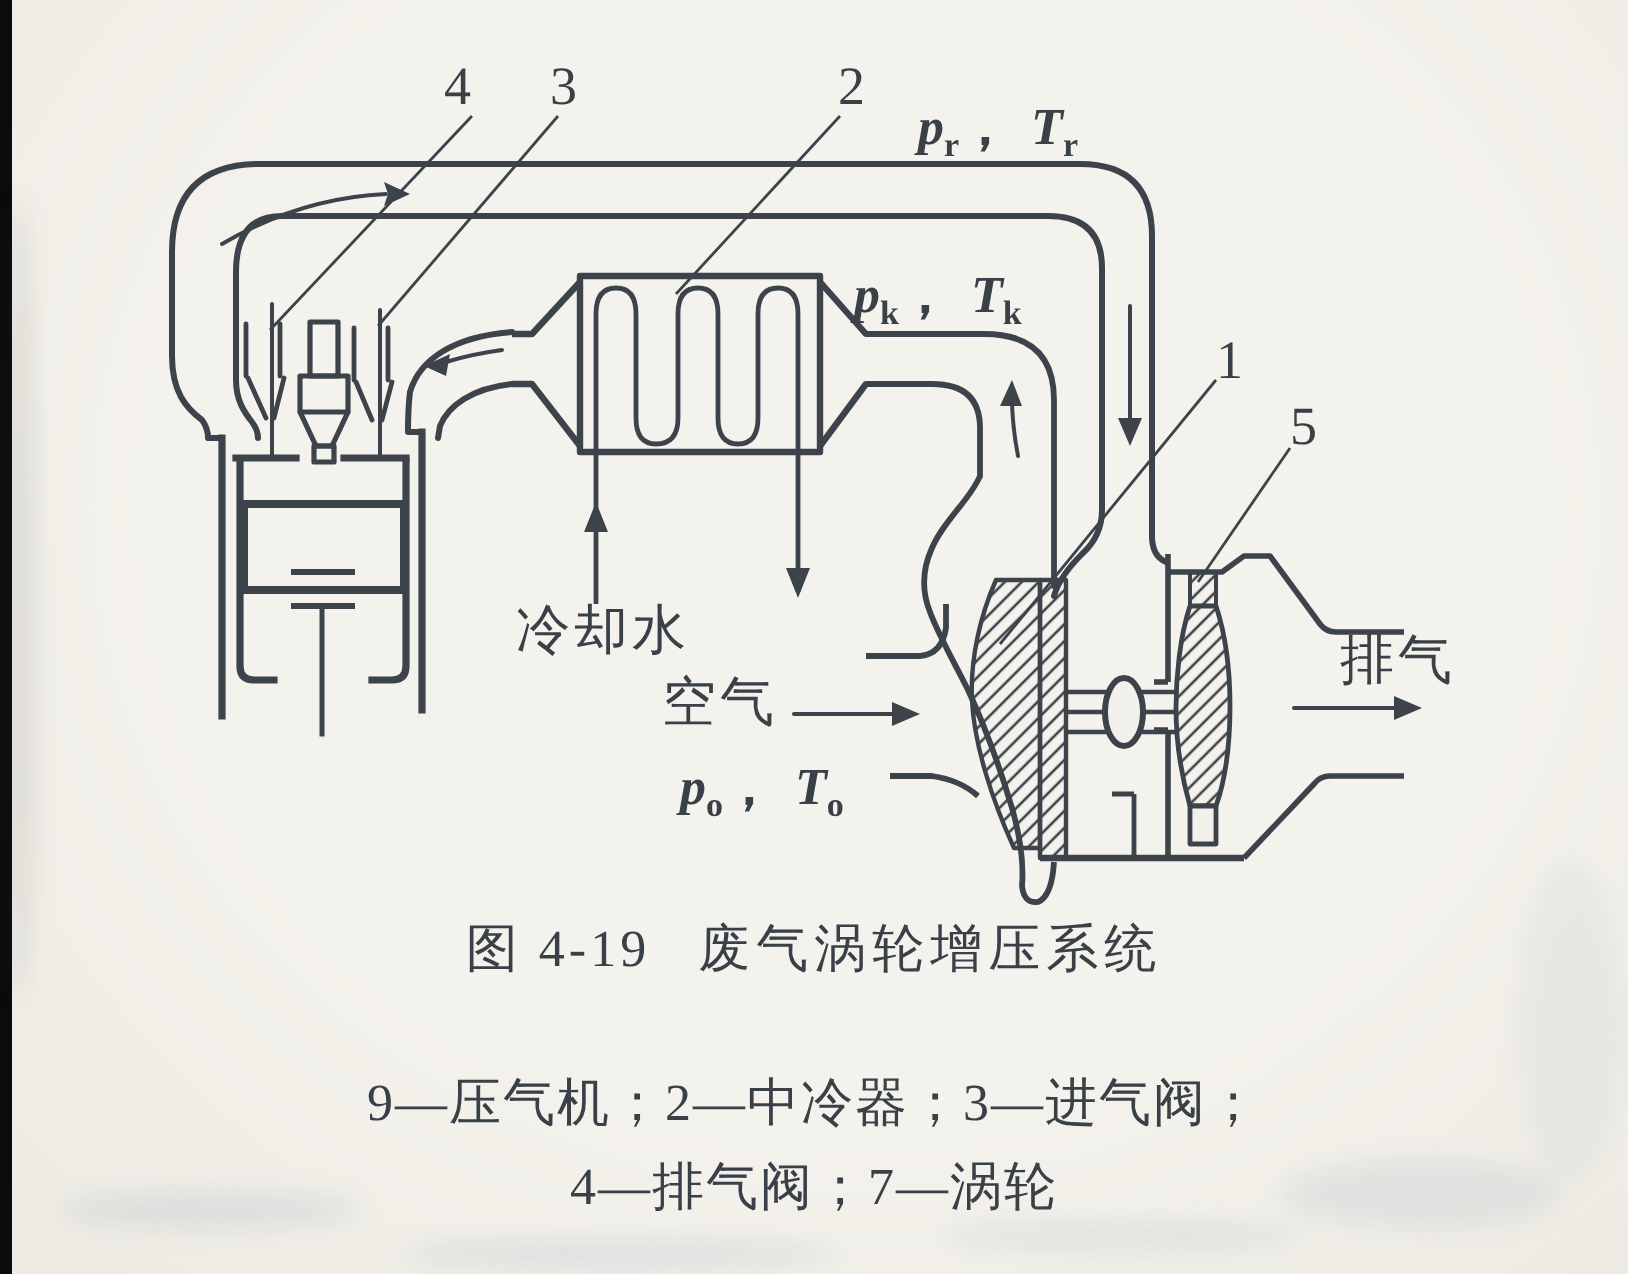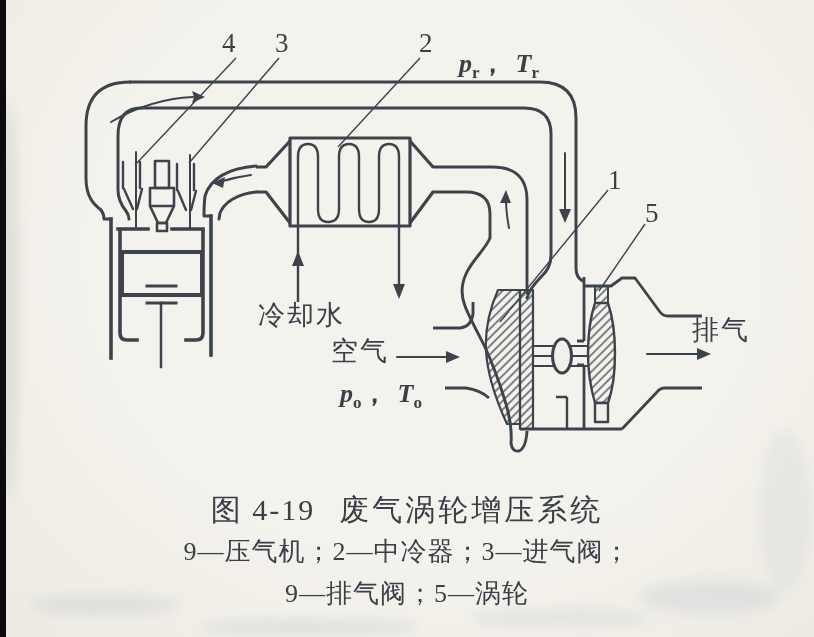--- a/index.html
+++ b/index.html
@@ -13,21 +13,21 @@
   .smudge{position:absolute;border-radius:50%;filter:blur(6px);pointer-events:none;}
   svg{position:absolute;left:0;top:0;}
   .lbl{position:absolute;white-space:nowrap;line-height:1.05;}
   .cn{font-size:27px;letter-spacing:2px;}
   .math{font-size:26px;font-weight:bold;}
   .math .it{font-style:italic;}
   .math sub{font-size:17px;font-style:normal;line-height:0;}
   .math .sep{margin-right:10px;}
   .callout{font-size:27px;}
   .caption{position:absolute;left:0;right:0;text-align:center;}
-  .cap1{top:490px;font-size:30px;letter-spacing:3px;}
+  .cap1{top:457px;font-size:26px;letter-spacing:3px;}
   .cap1 .pfx{margin-right:24px;letter-spacing:2px;}
   .cap23{font-size:26px;letter-spacing:1px;}
 </style>
 </head>
 <body>
 
 <div class="page">
 
   <svg width="814" height="637" viewBox="0 0 814 637">
     <defs>
@@ -155,33 +155,36 @@
 
   <div class="lbl callout" style="left:222px;top:29px">4</div>
   <div class="lbl callout" style="left:275px;top:29px">3</div>
   <div class="lbl callout" style="left:419px;top:29px">2</div>
   <div class="lbl callout" style="left:608px;top:166px">1</div>
   <div class="lbl callout" style="left:645px;top:199px">5</div>
 
   <div class="lbl math" style="left:459px;top:50px">
     <span class="it">p</span><sub>r</sub><span class="sep">，</span><span class="it">T</span><sub>r</sub>
   </div>
+  <div class="lbl math" style="left:427px;top:134px">
+    <span class="it">p</span><sub>k</sub><span class="sep">，</span><span class="it">T</span><sub>k</sub>
+  </div>
   <div class="lbl cn" style="left:258px;top:301px">冷却水</div>
 
   <div class="lbl math" style="left:340px;top:380px">
     <span class="it">p</span><sub>o</sub><span class="sep">，</span><span class="it">T</span><sub>o</sub>
   </div>
   <div class="lbl cn" style="left:331px;top:337px">空气</div>
-  <div class="lbl cn" style="left:692px;top:316px">排气</div>
+  <div class="lbl cn" style="left:670px;top:316px">排气</div>
 
   <div class="caption cap1">
     <span class="pfx">图 4-19</span><span>废气涡轮增压系统</span>
   </div>
   <div class="caption cap23" style="top:534px">9—压气机；2—中冷器；3—进气阀；</div>
-  <div class="caption cap23" style="top:576px">9—排气阀；5—涡轮</div>
+  <div class="caption cap23" style="top:576px">4—排气阀；7—涡轮</div>
 
   <div class="edge-strip"></div>
   <div class="smudge" style="left:30px;top:596px;width:150px;height:18px;background:rgba(95,115,165,0.12);"></div>
   <div class="smudge" style="left:200px;top:620px;width:220px;height:14px;background:rgba(95,115,165,0.13);"></div>
   <div class="smudge" style="left:470px;top:610px;width:180px;height:16px;background:rgba(95,115,165,0.10);"></div>
   <div class="smudge" style="left:640px;top:580px;width:140px;height:34px;background:rgba(100,120,170,0.10);"></div>
   <div class="smudge" style="left:760px;top:430px;width:50px;height:160px;background:rgba(110,128,175,0.07);"></div>
   <div class="smudge" style="left:0px;top:100px;width:18px;height:400px;background:rgba(60,60,60,0.10);"></div>
 
 </div>

